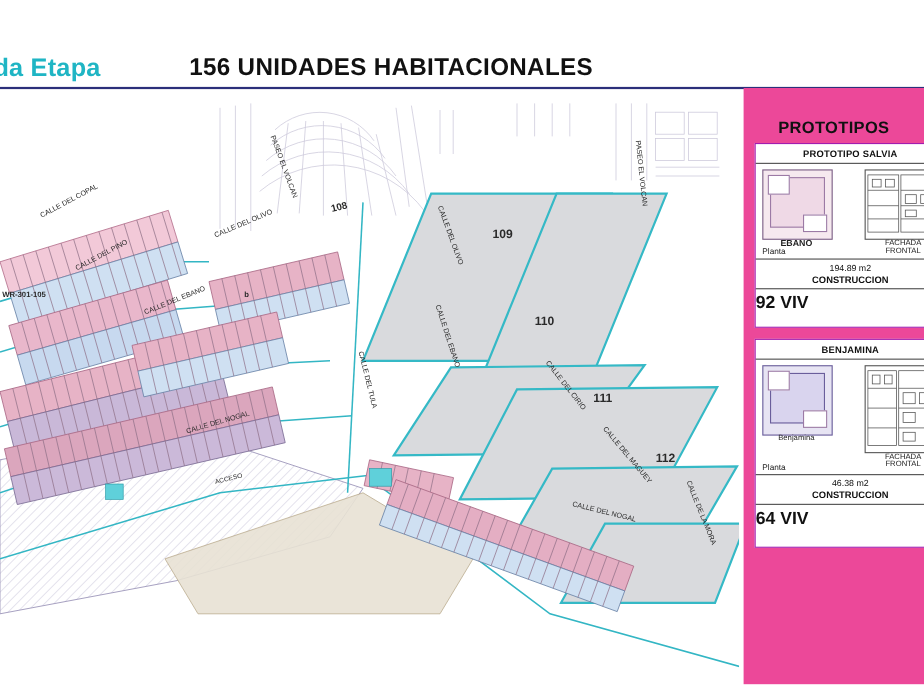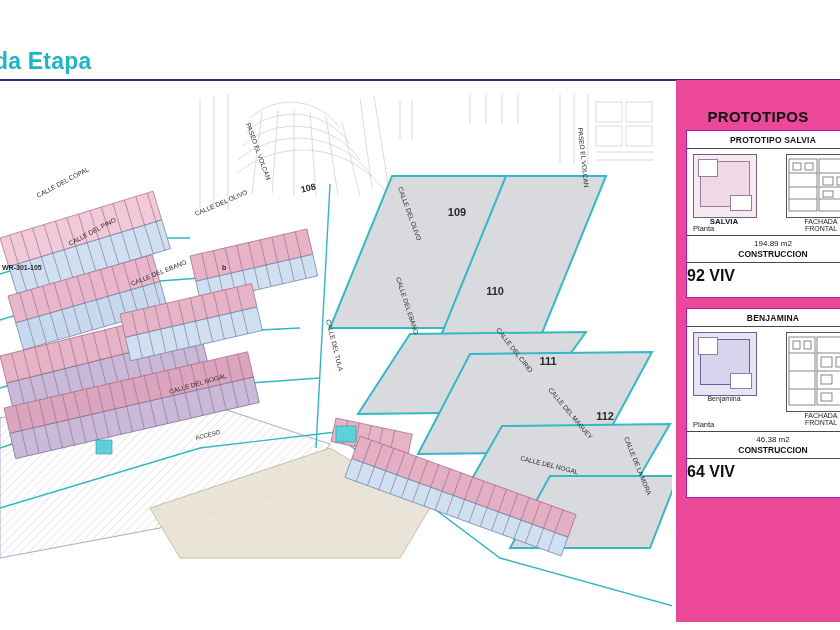--- a/index.html
+++ b/index.html
@@ -196,20 +196,21 @@
   
   .lbl { font-family: "Liberation Sans", sans-serif; fill: #2a2a2a; }
 </style>
 </head>
 <body>
 
 <div class="page">
 
   <div class="header">
     <div class="etapa">da Etapa</div>
+    <div class="header-title">156 UNIDADES HABITACIONALES</div>
   </div>
   <div class="header-rule"></div>
 
   <div class="map">
     <svg width="672" height="542" viewBox="0 0 672 542">
       <defs>
         <pattern id="hatch" width="6" height="6" patternUnits="userSpaceOnUse" patternTransform="rotate(45)">
           <line x1="0" y1="0" x2="0" y2="6" stroke="#b9b6cf" stroke-width="0.7"></line>
         </pattern>
         <pattern id="hatch2" width="5" height="5" patternUnits="userSpaceOnUse" patternTransform="rotate(-45)">
@@ -361,21 +362,21 @@
     <div class="panel-title">PROTOTIPOS</div>
 
     <div class="proto-card" id="card-salvia">
       <div class="card-head">PROTOTIPO SALVIA</div>
       <div class="card-body">
         <div class="plan-box">
           <div class="plan-inner"></div>
           <div class="plan-inner2"></div>
           <div class="plan-inner3"></div>
         </div>
-        <div class="plan-name">SALVIA</div>
+        <div class="plan-name">EBANO</div>
         <div class="plan-caption">Planta</div>
 
         <div class="facade">
           <svg width="64" height="60" viewBox="0 0 64 60">
             <g fill="none" stroke="#555" stroke-width="0.7">
               <rect x="2" y="4" width="28" height="52"></rect>
               <rect x="32" y="4" width="30" height="52"></rect>
               <path d="M2 18 h28 M2 32 h28 M2 44 h28"></path>
               <path d="M32 18 h30 M32 32 h30 M32 44 h30"></path>
               <rect x="6" y="8" width="8" height="7"></rect>

